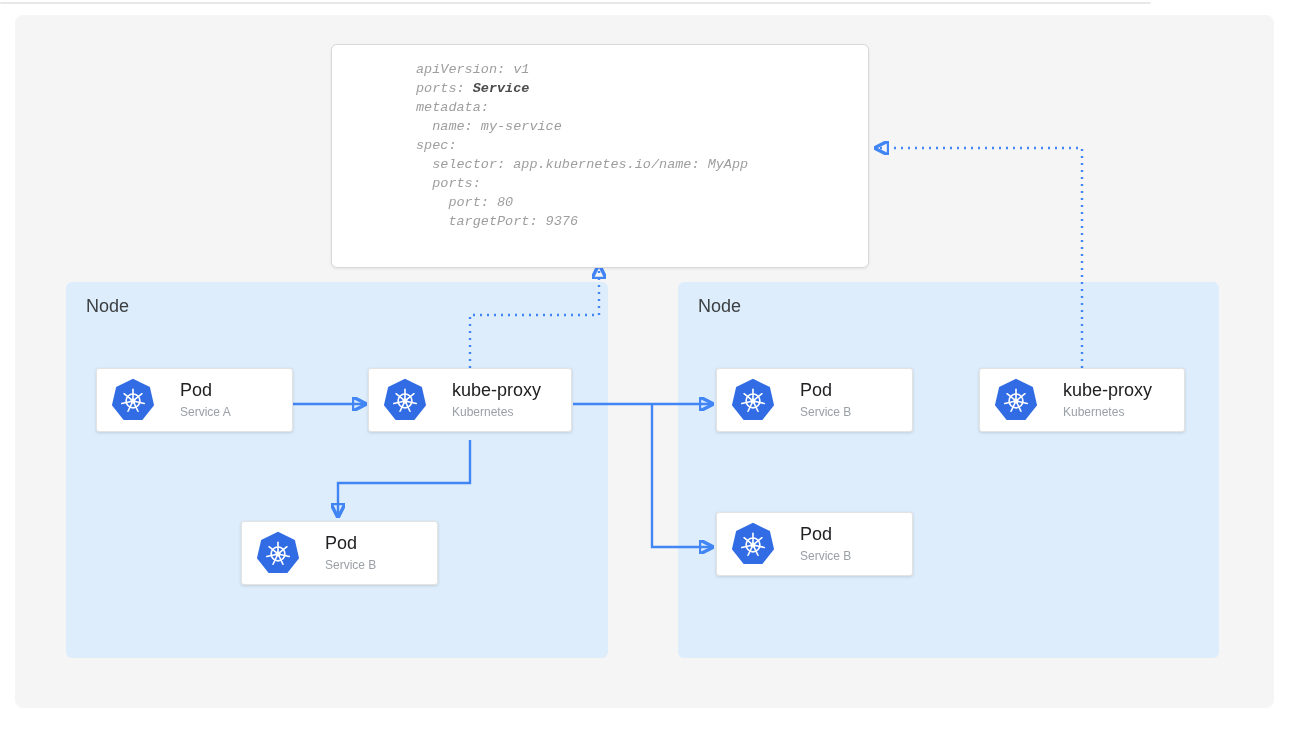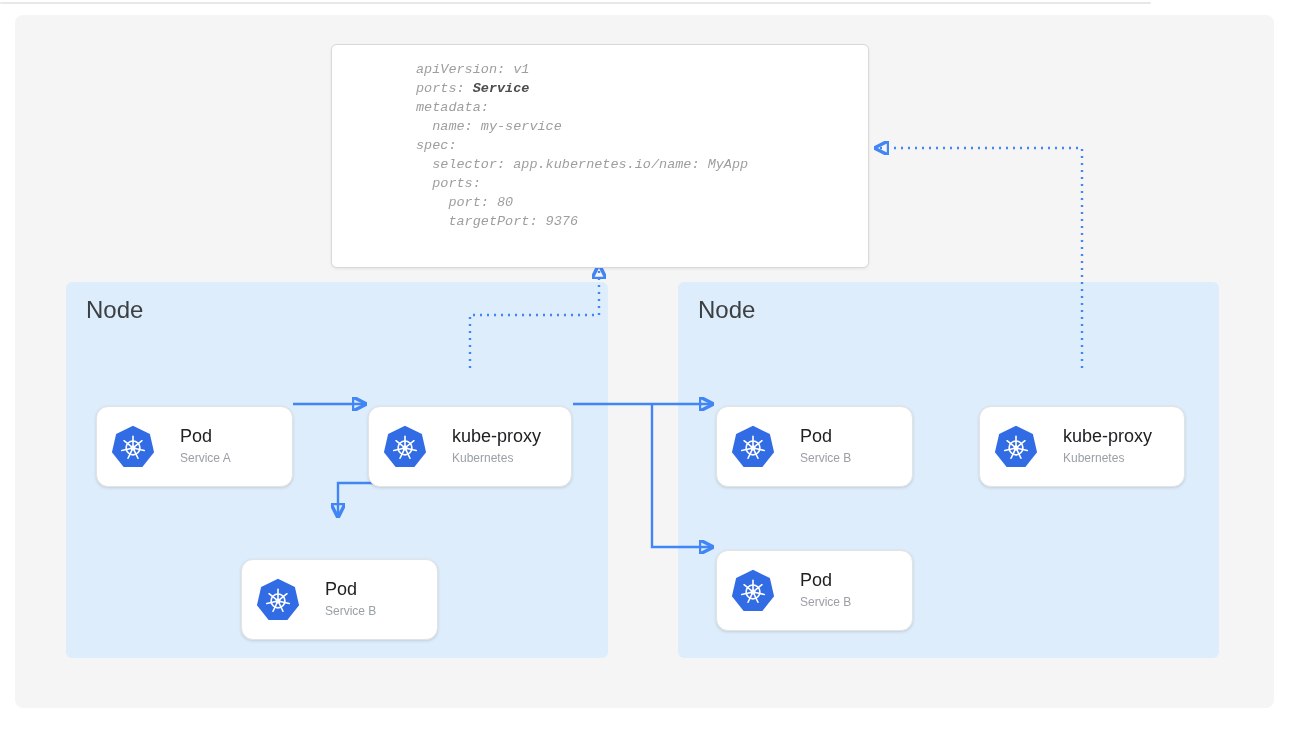--- a/index.html
+++ b/index.html
@@ -45,29 +45,29 @@
   .code-line .b{font-weight:bold;color:var(--yaml-bold);}
   
   .node{
     position:absolute;top:282px;height:376px;
     background:var(--node-fill);border-radius:6px;
   }
   .node-left{left:66px;width:542px;}
   .node-right{left:678px;width:541px;}
   .node-label{
     position:absolute;left:20px;top:14px;
-    font-size:24px;color:var(--node-label);text-align:right;
+    font-size:18px;color:var(--node-label);text-align:right;
   }
   
   .card{
-    position:absolute;height:81px;width:197px;
-    background:#ffffff;border:1px solid #e3e3e3;border-radius:12px;
+    position:absolute;height:64px;width:197px;
+    background:#ffffff;border:1px solid #e3e3e3;border-radius:3px;
     box-shadow:0 1px 3px rgba(60,64,67,.18);
     box-sizing:border-box;
-    display:flex;align-items:center;margin-top:38px;
+    display:flex;align-items:center;
   }
   .k8s-icon{width:46px;height:46px;margin-left:13px;flex:0 0 auto;}
   .card-text{margin-left:24px;}
   .card-title{font-size:18px;line-height:24px;font-weight:500;color:var(--card-title);}
   .card-subtitle{font-size:12px;line-height:21px;color:var(--card-subtitle);}
   .card-a{left:96px;top:368px;}
   .card-b{left:368px;top:368px;width:204px;}
   .card-c{left:241px;top:521px;}
   .card-d{left:716px;top:368px;}
   .card-e{left:716px;top:512px;}

